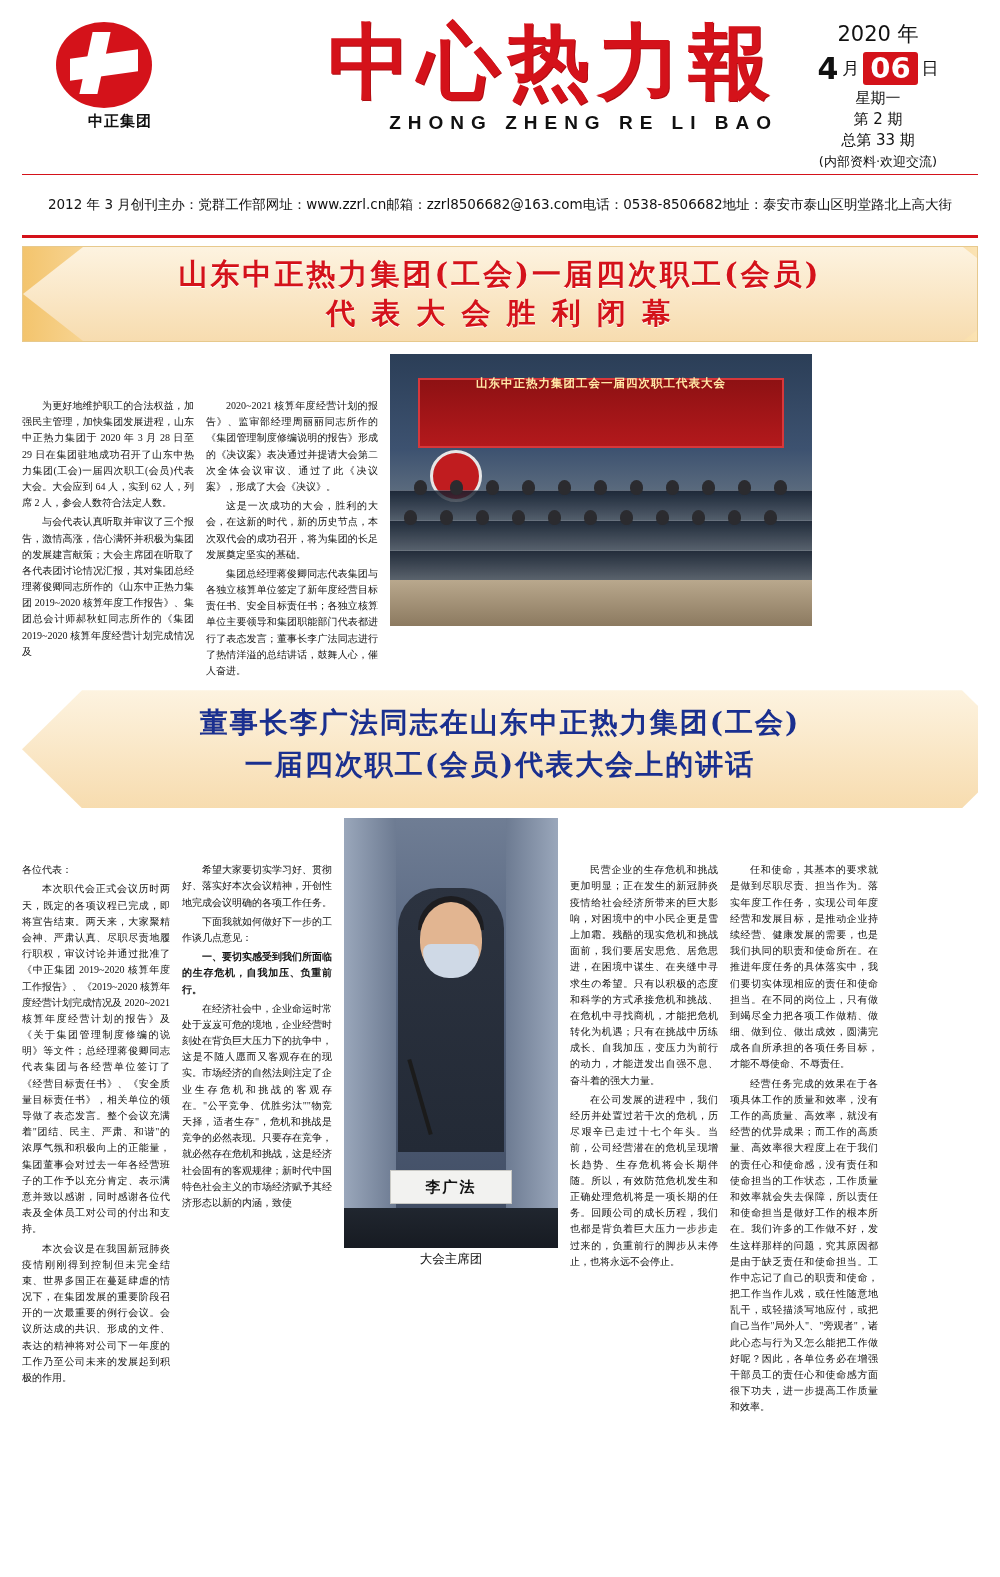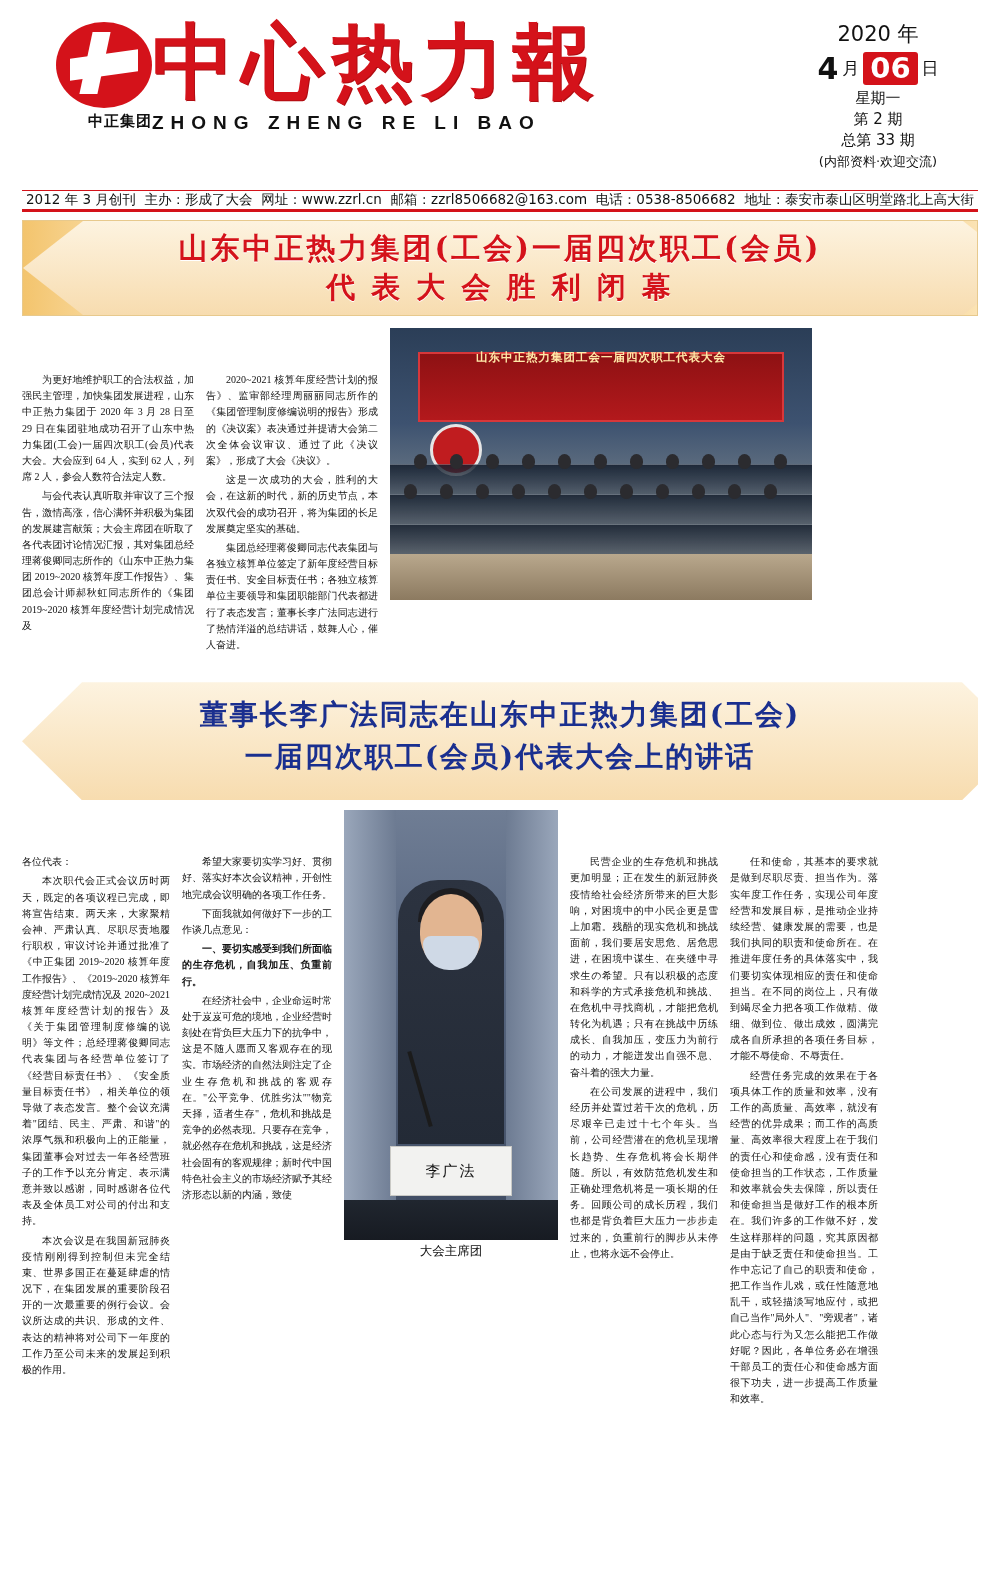--- a/index.html
+++ b/index.html
@@ -25,21 +25,21 @@
   }
   .logo-mark .cut {
     position:absolute; left:14px; top:32px; width:68px; height:22px;
     background:#fff; transform:skewY(-8deg);
   }
   .logo-mark .cut2 {
     position:absolute; left:30px; top:10px; width:18px; height:62px; background:#fff;
     transform:skewX(-12deg);
   }
   .logo-text { margin-top:4px; font-size:15px; letter-spacing:1px; color:#111; font-weight:bold; font-family:"DejaVu Sans", sans-serif;}
-  .title-box { flex:1; text-align:left; padding-top:6px; }
+  .title-box { flex:1; text-align:right; padding-top:6px; }
   .paper-title {
     font-size:82px; line-height:1.0; color:#d4121a; font-weight:bold;
     font-family:"DejaVu Serif", serif; letter-spacing:8px;
     text-shadow:1px 1px 0 #b00d12;
   }
   .paper-pinyin {
     margin-top:10px; font-size:19px; letter-spacing:7px; color:#111; font-weight:bold;
     font-family:"Liberation Sans", sans-serif;
   }
   .date-box { width:200px; padding-top:6px; text-align:center; font-family:"DejaVu Sans", sans-serif;}
@@ -48,22 +48,22 @@
   .date-line .num { font-size:30px; font-weight:bold; }
   .date-line .unit { font-size:17px; }
   .day-badge {
     background:#d4121a; color:#fff; font-size:29px; font-weight:bold;
     padding:0 7px; border-radius:3px; line-height:1.15;
   }
   .date-sub { font-size:15px; margin-top:2px; }
   .date-note { font-size:13px; margin-top:3px;text-align:center; }
   .infobar {
     border-top:1px solid #d4121a; border-bottom:3px solid #d4121a;
-    display:flex; justify-content:space-between; align-items:center;
-    font-size:13.5px; padding:0 4px; font-family:"DejaVu Sans", sans-serif;margin-top:16px;
+    display:flex; justify-content:center; align-items:center;
+    font-size:13.5px; padding:21px 4px; font-family:"DejaVu Sans", sans-serif;
   }
   .infobar span { white-space:nowrap; }
 
   
   .banner {
     margin-top:8px; height:96px; position:relative; overflow:hidden;
     background:linear-gradient(180deg,#fdf0d8 0%, #fbe3b4 45%, #f7d69a 100%);
     border:1px solid #e7c98d;
     display:flex; align-items:center; justify-content:center; flex-direction:column;
   }
@@ -116,21 +116,21 @@
   .ph1 .head {
     position:absolute; width:13px; height:15px; border-radius:50% 50% 45% 45%;
     background:#2b2b2f;
   }
   .ph1 .desk {
     position:absolute; left:0; right:0; bottom:0; height:46px;
     background:linear-gradient(180deg,#b9a88d,#8c7a60);
   }
 
   
-  .diamond-wrap { margin-top:26px; position:relative; height:118px; }
+  .diamond-wrap { margin-top:8px; position:relative; height:118px; }
   .diamond {
     position:absolute; inset:0;
     background:linear-gradient(180deg,#fdf3e0,#f7dcaf);
     clip-path:polygon(0 50%, 60px 0, 940px 0, 1000px 50%, 940px 100%, 60px 100%);
     border:0;
   }
   .art2-title {
     position:relative; z-index:2; text-align:center; padding-top:12px;
     font-size:28px; font-weight:bold; color:#1a2f8f; letter-spacing:2px;
     font-family:"DejaVu Serif", serif; line-height:1.5;
@@ -157,23 +157,23 @@
   .ph2 .hair {
     position:absolute; left:50%; transform:translateX(-50%); top:78px;
     width:66px; height:34px; border-radius:33px 33px 0 0; background:#1d1d20;
   }
   .ph2 .mask {
     position:absolute; left:50%; transform:translateX(-50%); top:126px;
     width:56px; height:34px; border-radius:8px 8px 26px 26px; background:#cfd9e6;
   }
   .ph2 .nameplate {
     position:absolute; left:50%; transform:translateX(-50%); bottom:44px;
-    width:122px; height:50px; background:#f2f2f0; border:1px solid #c9c9c5;
+    width:122px; height:34px; background:#f2f2f0; border:1px solid #c9c9c5;
     display:flex; align-items:center; justify-content:center;
-    font-size:15px; font-weight:normal; color:#111; letter-spacing:2px;
+    font-size:15px; font-weight:bold; color:#111; letter-spacing:2px;
   }
   .ph2 .mic {
     position:absolute; left:74px; bottom:112px; width:4px; height:78px;
     background:#1b1b1b; transform:rotate(-16deg);
   }
   .ph2 .deskfront {
     position:absolute; left:0; right:0; bottom:0; height:40px;
     background:linear-gradient(180deg,#20262f,#171b22);
   }
 
@@ -210,21 +210,21 @@
       </div>
       <div class="date-sub">星期一</div>
       <div class="date-sub">第 2 期</div>
       <div class="date-sub">总第 33 期</div>
       <div class="date-note">(内部资料·欢迎交流)</div>
     </div>
   </div>
 
   <div class="infobar">
     <span>2012 年 3 月创刊</span>
-    <span>主办：形成了大会</span>
+    <span>主办：党群工作部</span>
     <span>网址：www.zzrl.cn</span>
     <span>邮箱：zzrl8506682@163.com</span>
     <span>电话：0538-8506682</span>
     <span>地址：泰安市泰山区明堂路北上高大街</span>
   </div>
 
   <div class="banner">
     <div class="diamond" style="position:absolute;inset:0;z-index:1;"></div>
     <div class="banner-line">山东中正热力集团(工会)一届四次职工(会员)</div>
     <div class="banner-line">代 表 大 会 胜 利 闭 幕</div>

